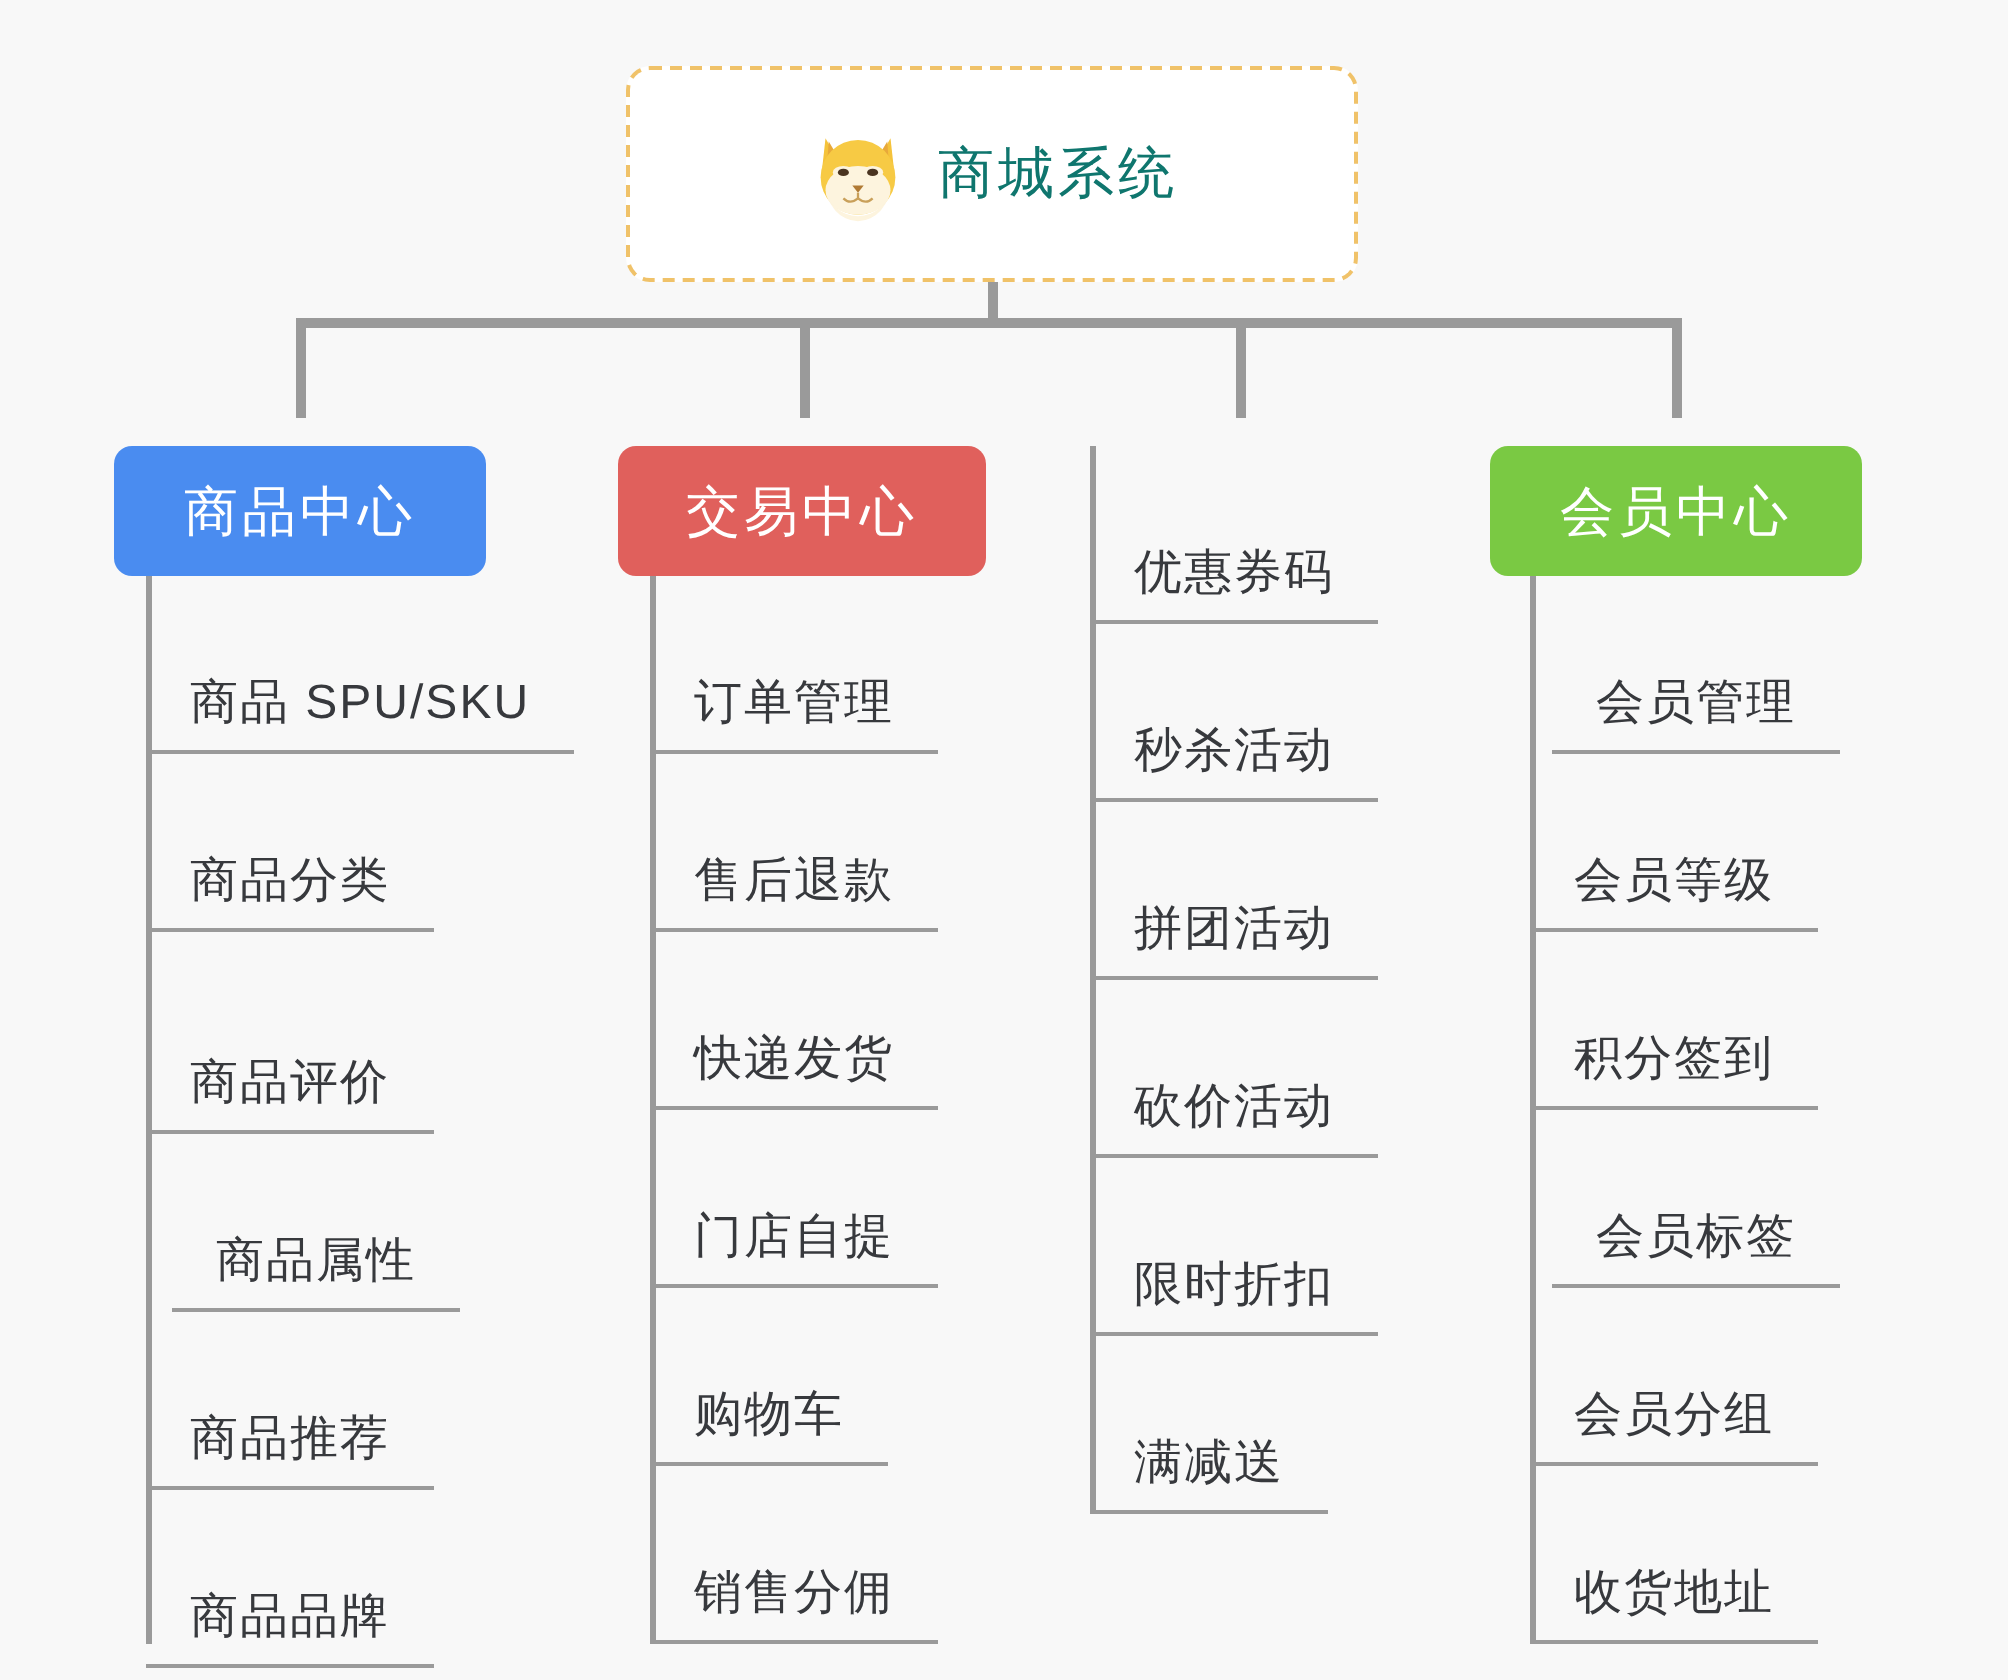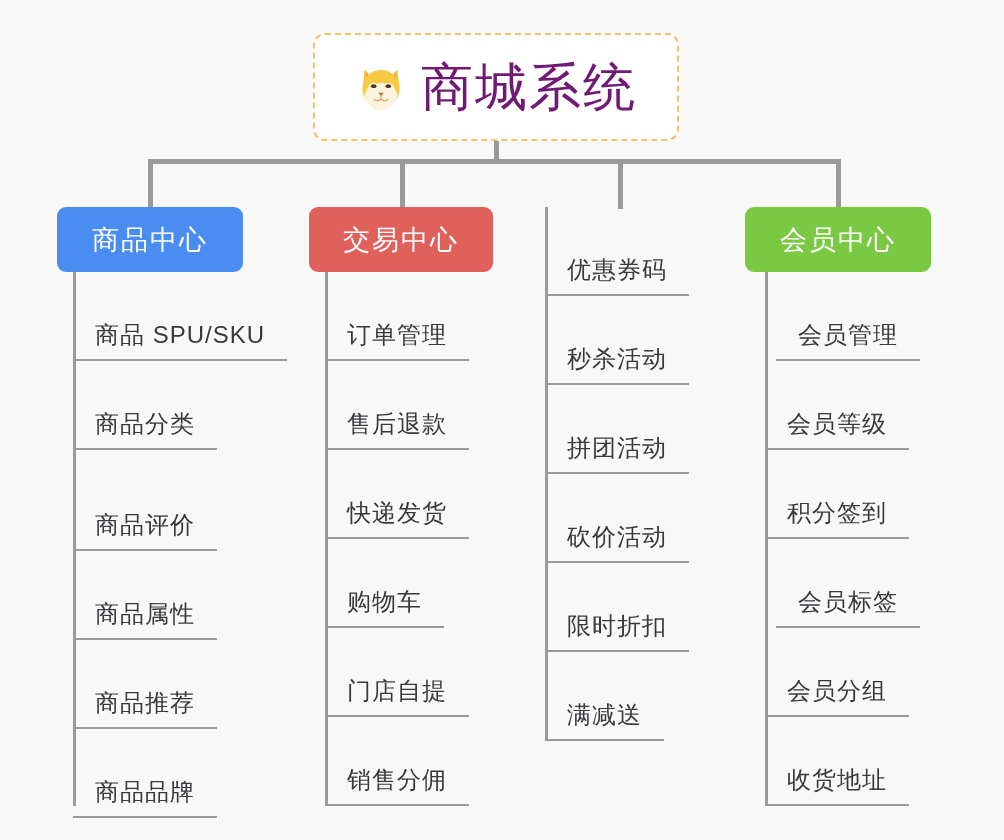--- a/index.html
+++ b/index.html
@@ -37,23 +37,23 @@
     justify-content: center;
     gap: 14px;
   }
   .root-emoji {
     width: 52px;
     height: 52px;
     flex: 0 0 auto;
     display: block;
   }
   .root-title {
-    font-size: 52px;
+    font-size: 28px;
     line-height: 1;
-    color: #701a75;
+    color: #0f766e;
     letter-spacing: 2px;
     white-space: nowrap;
   }
 
   
   .conn {
     position: absolute;
     background: #9a9a9a;
   }
   .conn-stem {
@@ -70,21 +70,21 @@
   }
   .conn-drop {
     top: 159px;
     width: 5px;
     height: 50px;
   }
 
   
   .column {
     position: absolute;
-    top: 207px;
+    top: 223px;
   }
   .col-header {
     box-sizing: border-box;
     height: 65px;
     border-radius: 9px;
     display: flex;
     align-items: center;
     justify-content: center;
     color: #ffffff;
     font-size: 27px;
@@ -163,21 +163,21 @@
           <div class="spine" style="left: 16px; background: rgb(154, 154, 154); height: 534px;"></div>
           <div class="leaf" style="padding-left: 16px;">
             <span class="leaf-inner" style="border-bottom-color: rgb(154, 154, 154);">商品 SPU/SKU</span>
           </div>
           <div class="leaf" style="padding-left: 16px;">
             <span class="leaf-inner" style="border-bottom-color: rgb(154, 154, 154);">商品分类</span>
           </div>
           <div class="leaf" style="padding-left: 16px; margin-top: 12px;">
             <span class="leaf-inner" style="border-bottom-color: rgb(154, 154, 154);">商品评价</span>
           </div>
-          <div class="leaf" style="padding-left: 16px;">
+          <div class="leaf" style="padding-left: 16px; justify-content: center;">
             <span class="leaf-inner" style="border-bottom-color: rgb(154, 154, 154);">商品属性</span>
           </div>
           <div class="leaf" style="padding-left: 16px;">
             <span class="leaf-inner" style="border-bottom-color: rgb(154, 154, 154);">商品推荐</span>
           </div>
           <div class="leaf" style="padding-left: 16px;">
             <span class="leaf-inner" style="border-bottom-color: rgb(154, 154, 154);">商品品牌</span>
           </div>
         </div>
       </div>
@@ -188,24 +188,24 @@
           <div class="leaf" style="padding-left: 16px;">
             <span class="leaf-inner" style="border-bottom-color: rgb(154, 154, 154);">订单管理</span>
           </div>
           <div class="leaf" style="padding-left: 16px;">
             <span class="leaf-inner" style="border-bottom-color: rgb(154, 154, 154);">售后退款</span>
           </div>
           <div class="leaf" style="padding-left: 16px;">
             <span class="leaf-inner" style="border-bottom-color: rgb(154, 154, 154);">快递发货</span>
           </div>
           <div class="leaf" style="padding-left: 16px;">
+            <span class="leaf-inner" style="border-bottom-color: rgb(154, 154, 154);">门店自提</span>
+          </div>
+          <div class="leaf" style="padding-left: 16px;">
             <span class="leaf-inner" style="border-bottom-color: rgb(154, 154, 154);">购物车</span>
-          </div>
-          <div class="leaf" style="padding-left: 16px;">
-            <span class="leaf-inner" style="border-bottom-color: rgb(154, 154, 154);">门店自提</span>
           </div>
           <div class="leaf" style="padding-left: 16px;">
             <span class="leaf-inner" style="border-bottom-color: rgb(154, 154, 154);">销售分佣</span>
           </div>
         </div>
       </div>
       <div class="column" style="left: 527px; width: 184px;">
         <div class="leaf-wrap">
           <div class="spine" style="left: 18px; background: rgb(154, 154, 154); height: 534px;"></div>
           <div class="leaf" style="padding-left: 18px;">

